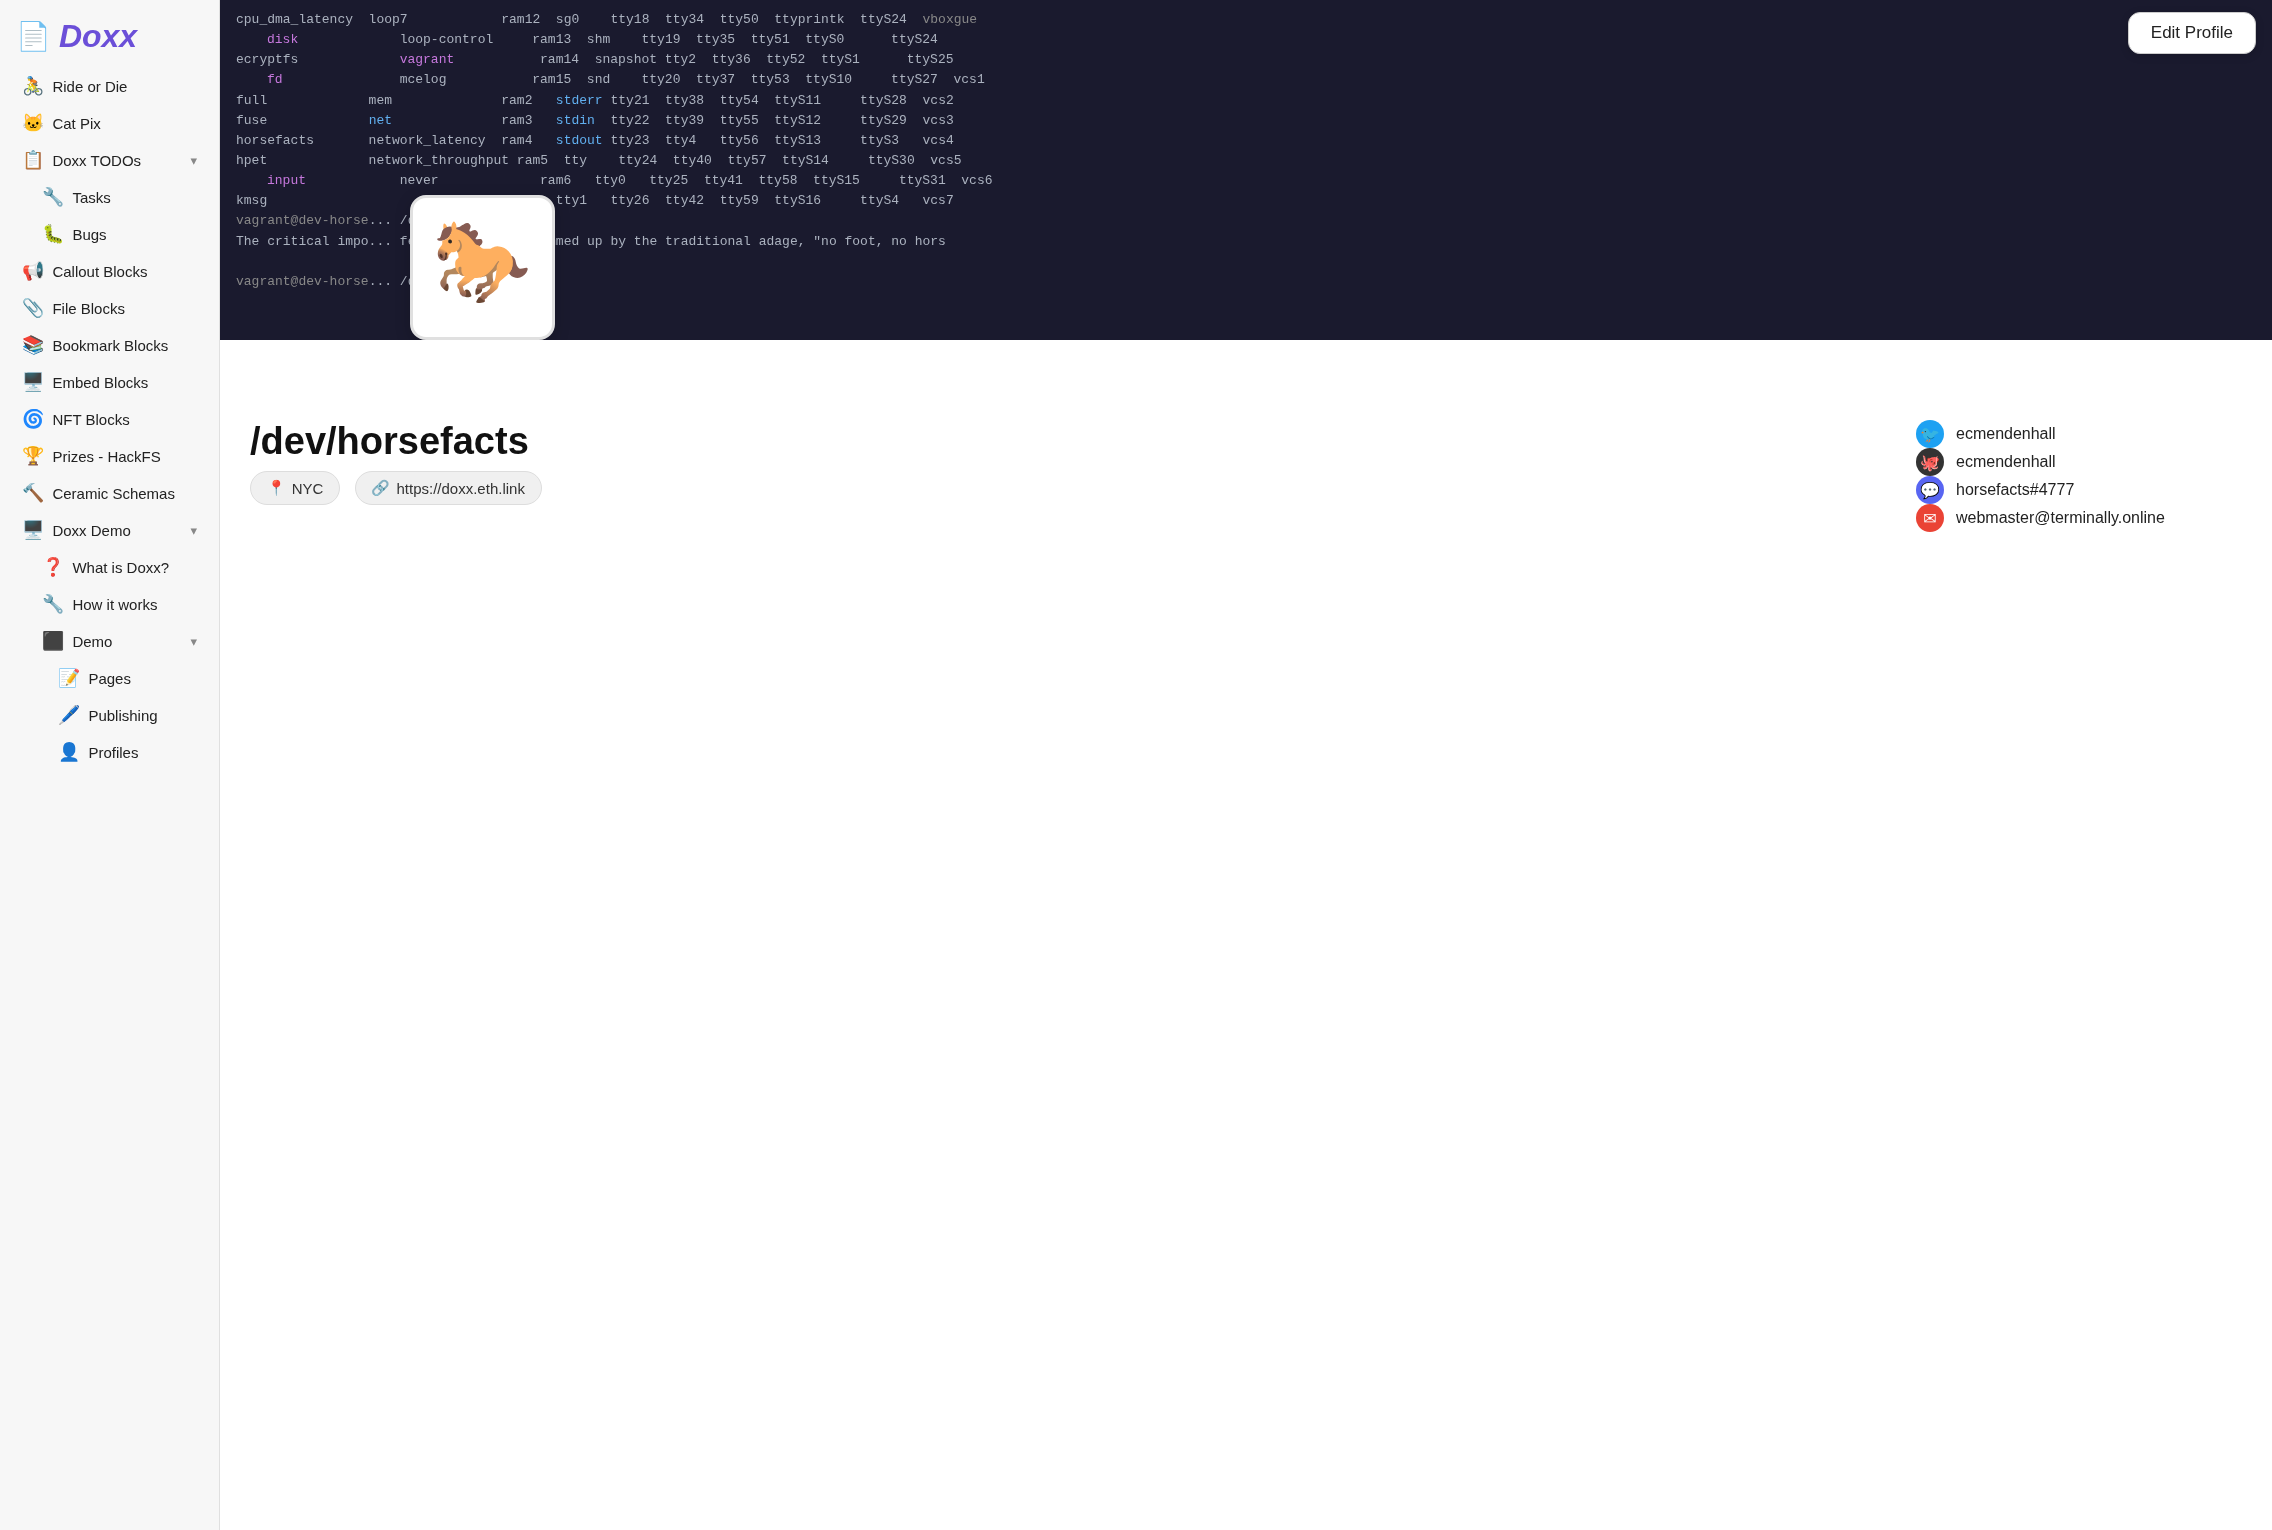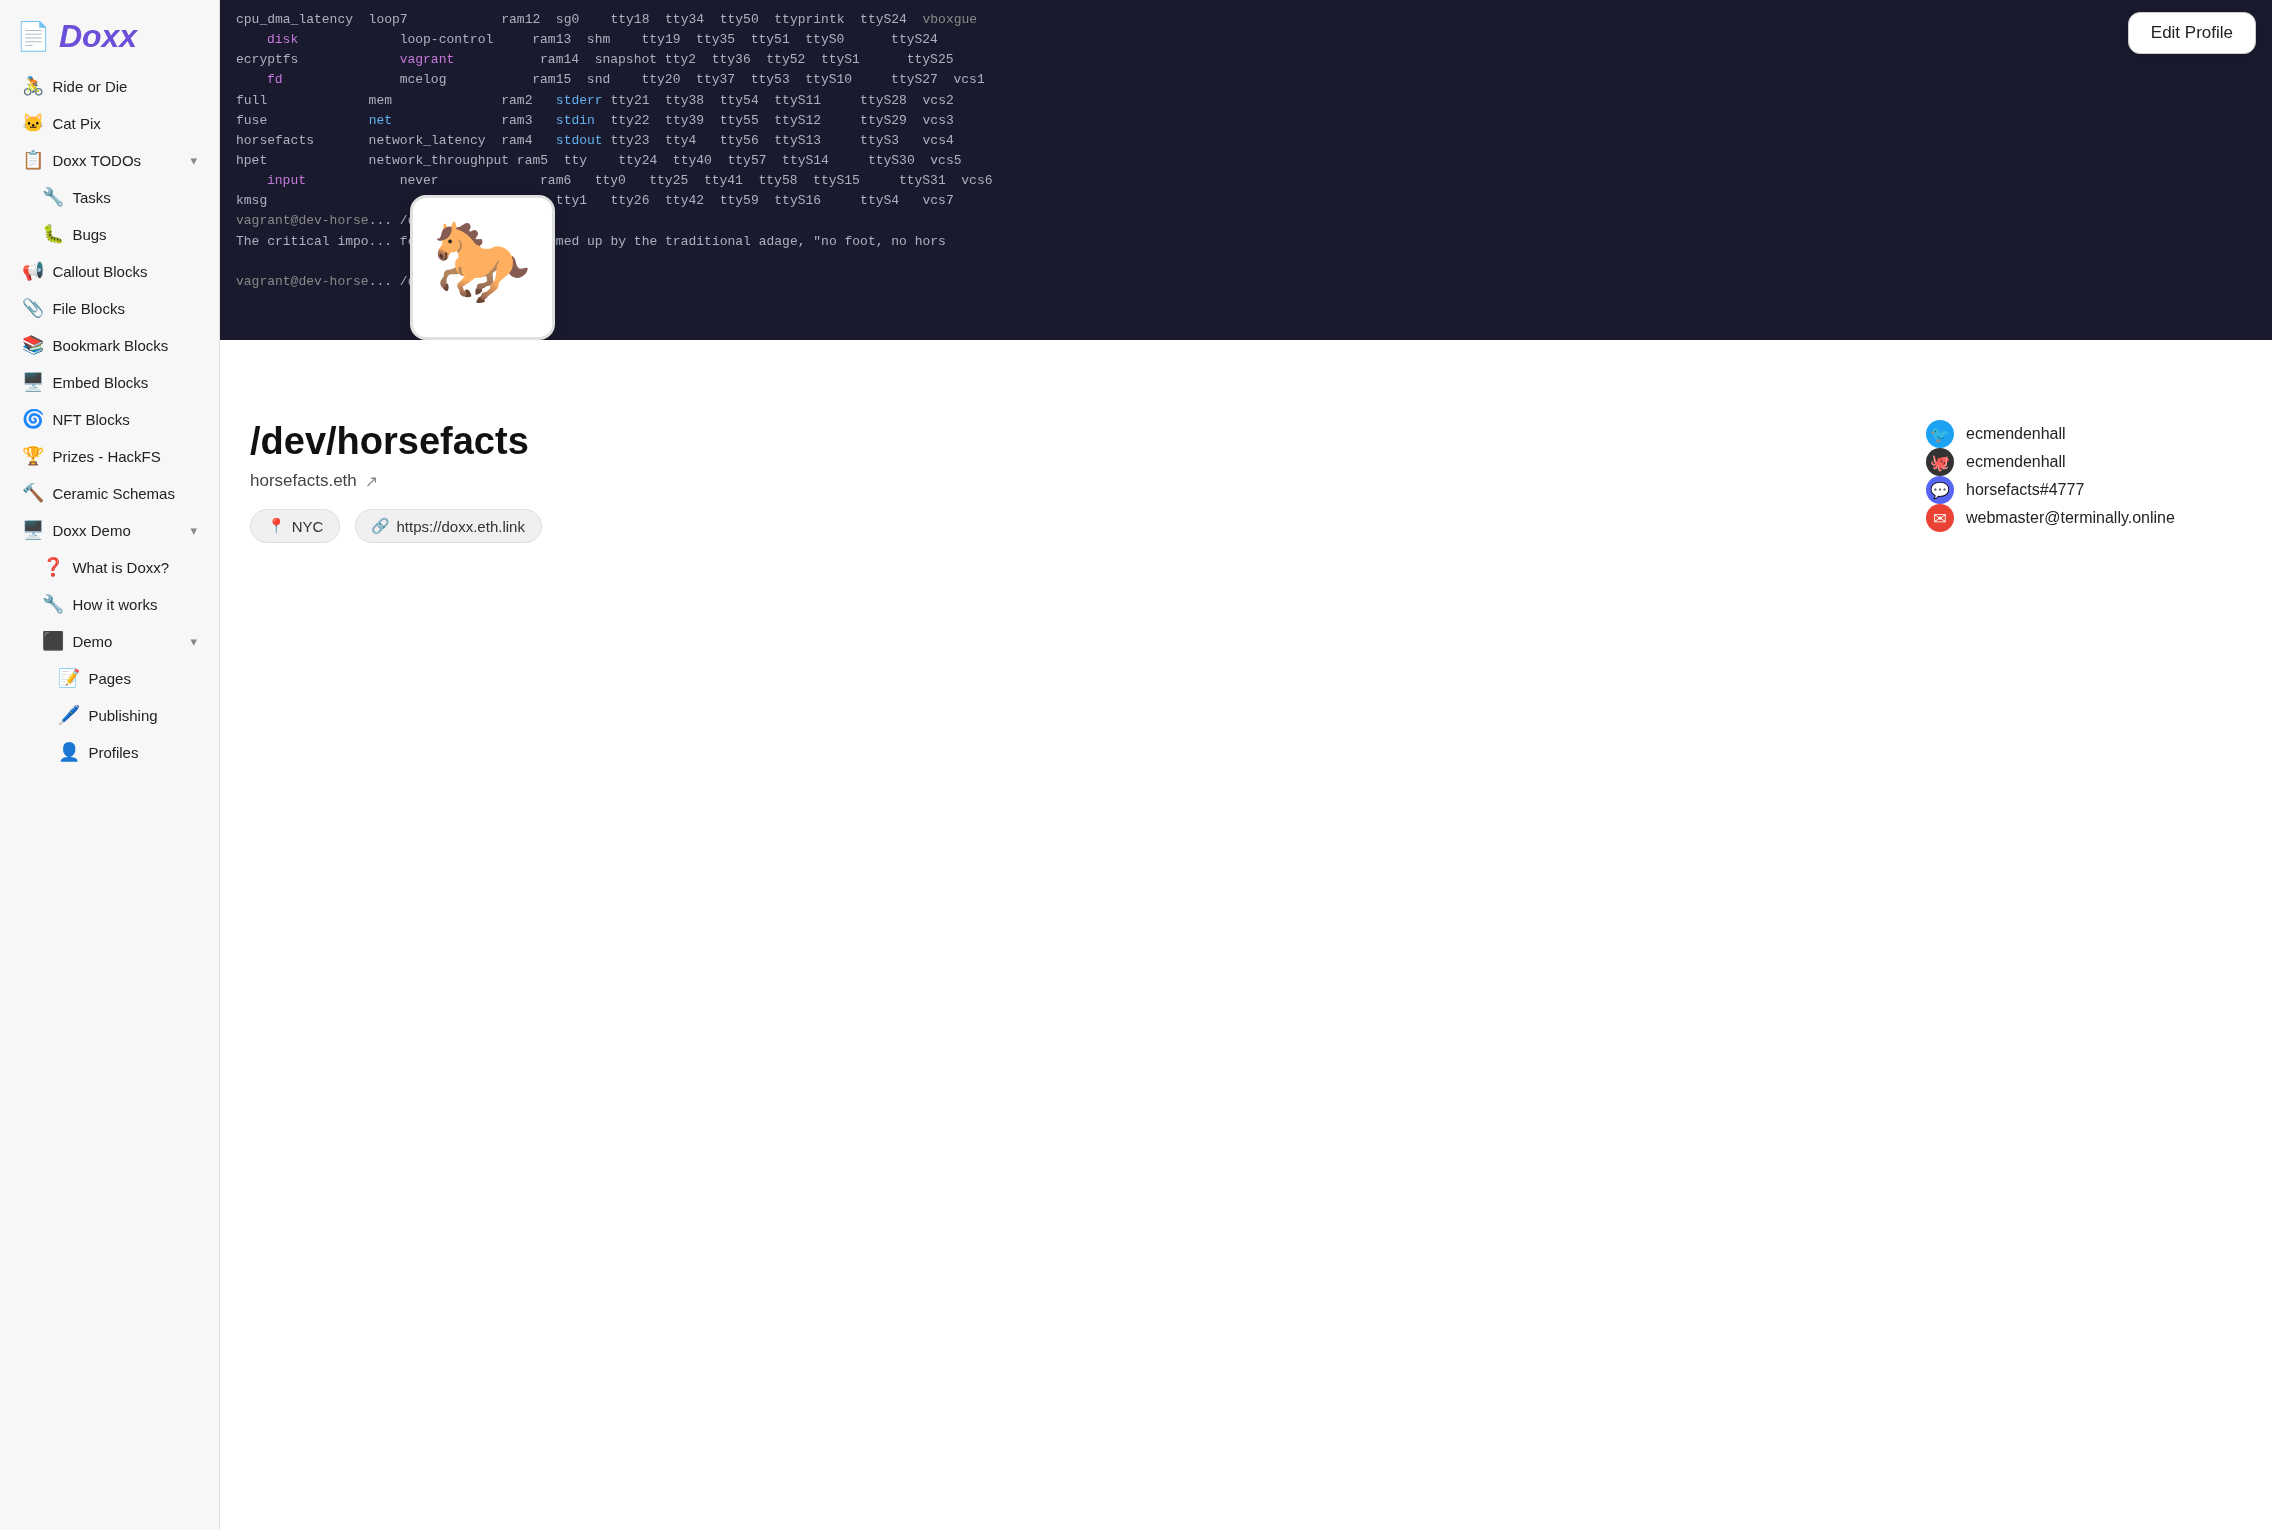--- a/index.html
+++ b/index.html
@@ -105,21 +105,21 @@
       display: flex;
       align-items: center;
       justify-content: center;
       font-size: 80px;
       box-shadow: 0 4px 16px rgba(0,0,0,0.18);
       z-index: 10;
     }
 
     
     #profile-section {
-      padding: 80px 26px 30px 30px;
+      padding: 80px 36px 30px 30px;
       display: flex;
       flex-direction: row;
       gap: 64px;
       flex: 1;
       overflow-y: auto;
     }
 
     #profile-left {
       flex: 1;
     }
@@ -343,24 +343,20 @@
 <span class="t-dim">vagrant@dev-horse</span><span class="t-white">... /dev/horsefacts</span></div>
 
     <div id="horse-avatar">🐎</div>
 
     <button id="edit-profile-btn">Edit Profile</button>
   </div>
 
   <div id="profile-section">
     <div id="profile-left">
       <h1 id="profile-name">/dev/horsefacts</h1>
-      <div id="profile-ens">
-        <span>horsefacts.eth</span>
-        <span class="external-link-icon">↗</span>
-      </div>
       <div id="profile-tags">
         <span class="profile-tag">
           <span>📍</span>
           <span>NYC</span>
         </span>
         <span class="profile-tag">
           <span>🔗</span>
           <span>https://doxx.eth.link</span>
         </span>
       </div>

